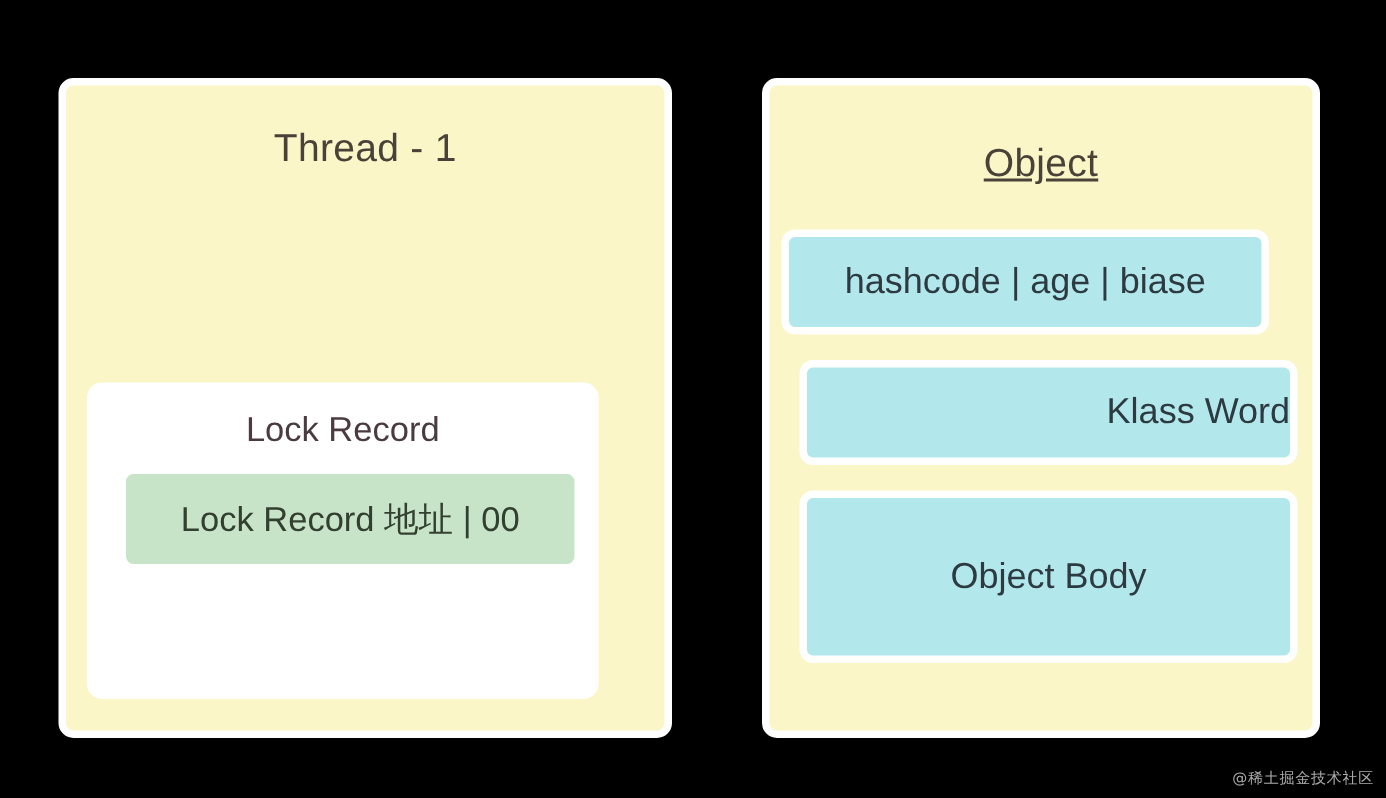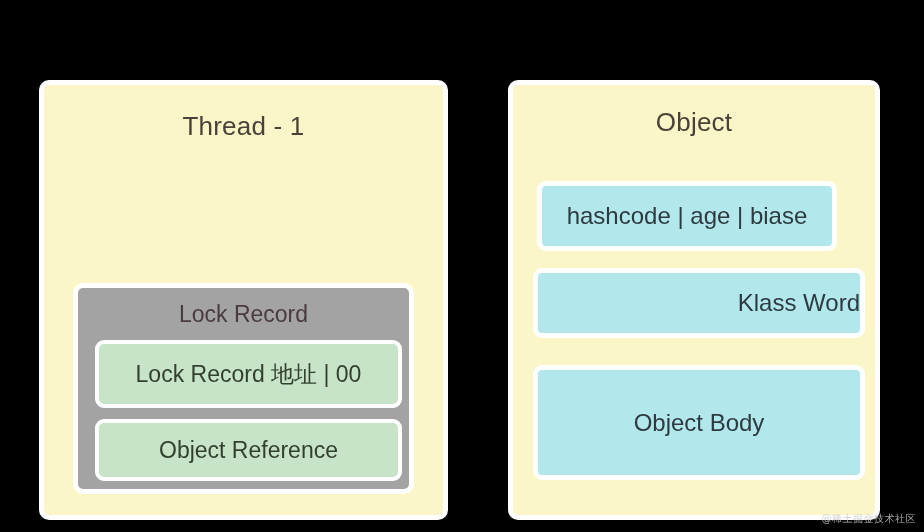--- a/index.html
+++ b/index.html
@@ -21,21 +21,20 @@
     background: #000000;
   }
 
   
   .panel {
     position: absolute;
     background: #FAF6C8;
     border: 5px solid #FFFFFF;
     border-radius: 10px;
     box-sizing: border-box;
-    margin-top: 28px;
   }
   #panel-thread {
     left: 39px;
     top: 52px;
     width: 409px;
     height: 440px;
   }
   #panel-object {
     left: 508px;
     top: 52px;
@@ -48,30 +47,30 @@
     left: 0;
     right: 0;
     text-align: center;
     color: #4a4238;
     font-size: 26px;
     font-weight: 400;
     letter-spacing: 0.2px;
     white-space: nowrap;
   }
   #panel-thread .panel-title { top: 26px; }
-  #panel-object .panel-title { top: 22px; }
+  #panel-object .panel-title { top: 36px; text-decoration: underline; }
 
   
   #lock-record-box {
     position: absolute;
-    left: 29px;
+    left: 14px;
     top: 198px;
     width: 341px;
     height: 211px;
-    background: #a3a3a3;
+    background: #ffffff;
     border: 5px solid #FFFFFF;
     border-radius: 10px;
     box-sizing: border-box;
   }
   #lock-record-title {
     position: absolute;
     left: 0;
     right: 0;
     top: 13px;
     text-align: center;
@@ -115,35 +114,35 @@
     border-radius: 9px;
     box-sizing: border-box;
     display: flex;
     align-items: center;
     justify-content: center;
     color: #2d3b41;
     font-size: 24px;
     white-space: nowrap;
   }
   #blue-hashcode {
-    left: 24px;
+    left: 8px;
     top: 96px;
-    width: 300px;
+    width: 325px;
     height: 70px;
   }
   #blue-klass {
     left: 20px;
     top: 183px;
     width: 332px;
     height: 70px;
     justify-content: flex-end;
   }
   #blue-body {
     left: 20px;
-    top: 280px;
+    top: 270px;
     width: 332px;
     height: 115px;
   }
 
   
   #watermark {
     position: absolute;
     right: 8px;
     bottom: 6px;
     color: #c9c9c9;
@@ -162,23 +161,20 @@
   <div class="panel" id="panel-thread">
     <div class="panel-title">Thread - 1</div>
 
     <div id="lock-record-box">
       <div id="lock-record-title">Lock Record</div>
 
       <div class="green-box" id="green-lock-addr">
         <span>Lock Record 地址 | 00</span>
       </div>
 
-      <div class="green-box" id="green-obj-ref">
-        <span>Object Reference</span>
-      </div>
     </div>
   </div>
 
   <div class="panel" id="panel-object">
     <div class="panel-title">Object</div>
 
     <div class="blue-box" id="blue-hashcode">
       <span>hashcode | age | biase</span>
     </div>
 

